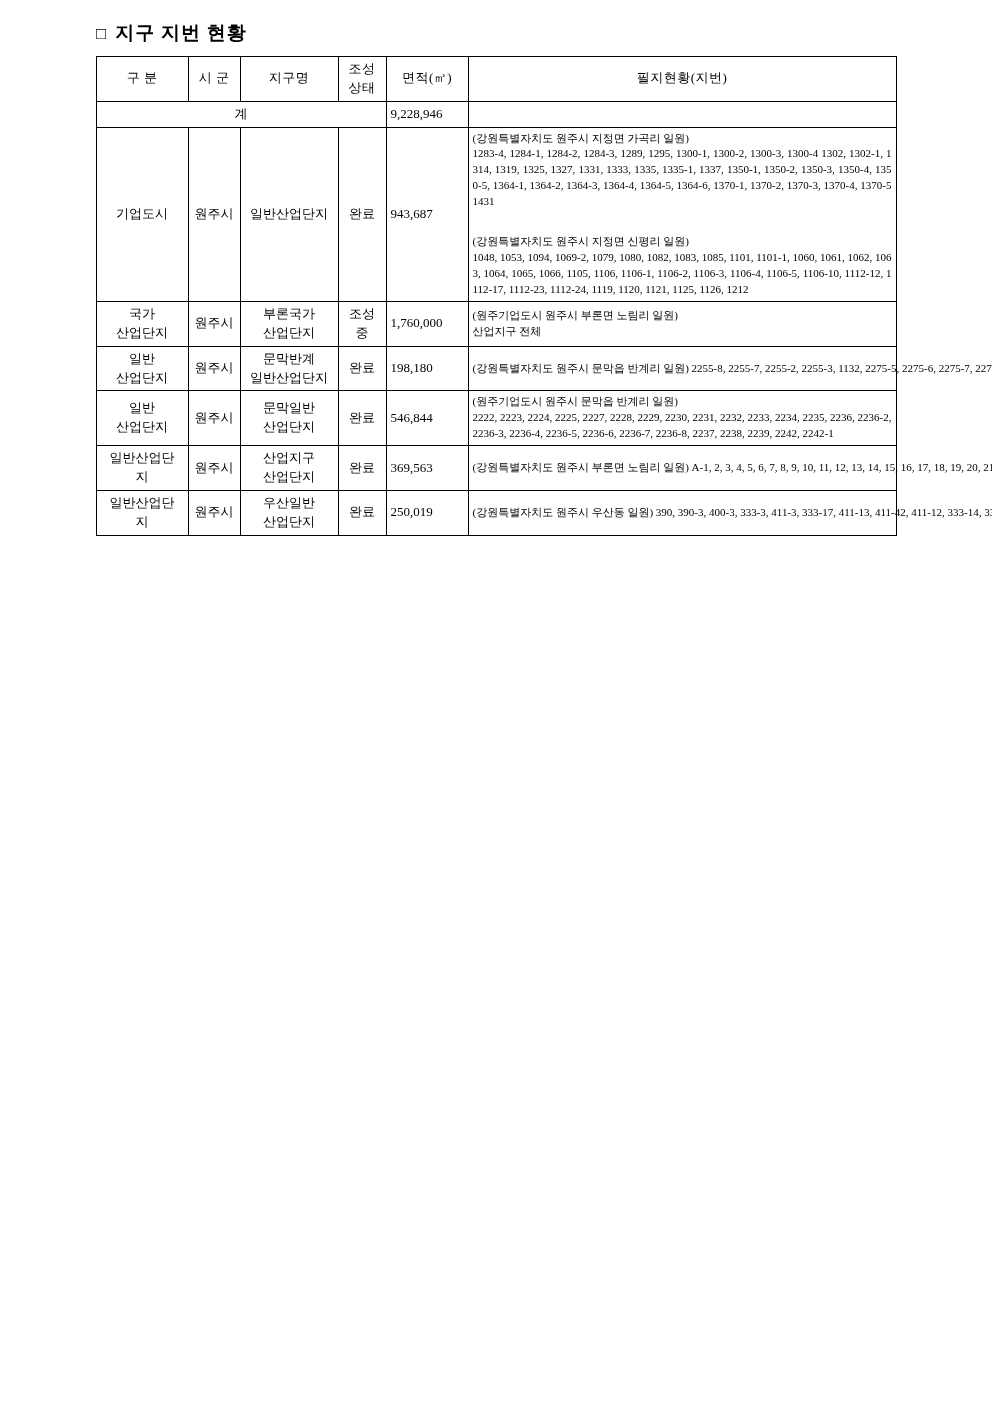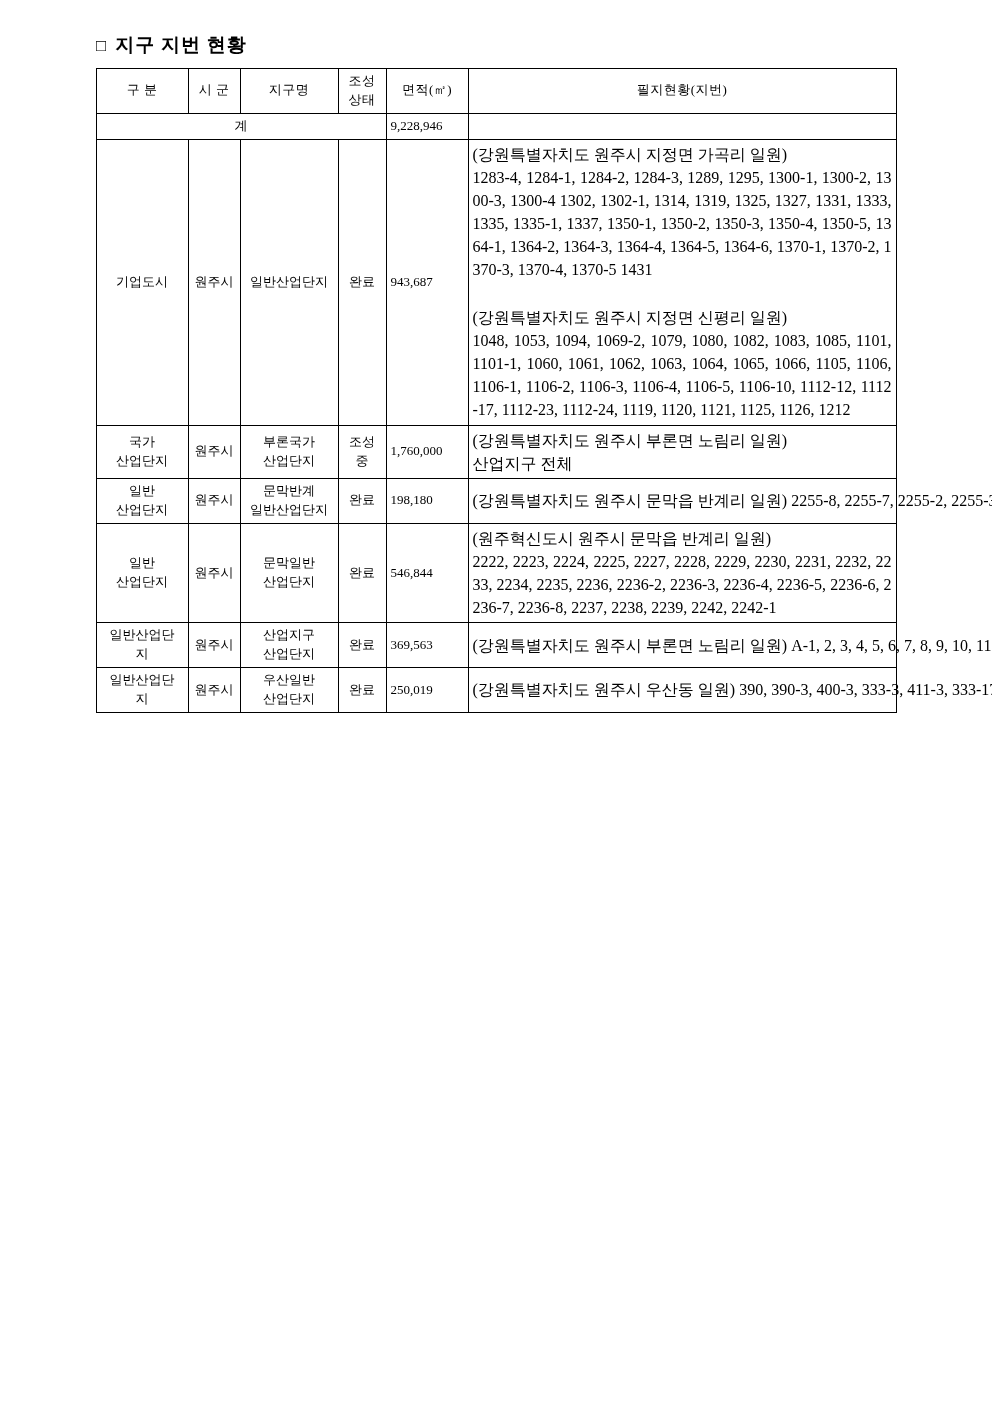--- a/index.html
+++ b/index.html
@@ -14,21 +14,21 @@
   }
   .page {
     width: 992px;
     box-sizing: border-box;
     padding: 12px 44px 0 44px;
   }
   .doc-title {
     font-size: 19px;
     font-weight: bold;
     letter-spacing: 1px;
-    margin: 20px 0 10px 52px;
+    margin: 8px 0 10px 52px;
     white-space: nowrap;
   }
   .doc-title .box-mark {
     display: inline-block;
     margin-right: 8px;
     font-weight: normal;
     font-size: 17px;
   }
   table.jibun {
     border-collapse: collapse;
@@ -54,21 +54,21 @@
   col.c-name   { width: 98px; }
   col.c-state  { width: 48px; }
   col.c-area   { width: 82px; }
   col.c-pilji  { width: 428px; }
 
   td.ctr { text-align: center; }
   td.rgt { padding-right: 8px; }
   td.pilji {
     text-align: justify;
     text-align-last: left;
-    font-size: 16px;
+    font-size: 11px;
     line-height: 1.6;
     padding: 6px 8px 8px 8px;
     word-break: break-all;
   }
   .hdr-two-line { line-height: 1.3; }
   .p-block { margin: 0 0 0 0; }
   .p-block + .p-block { margin-top: 24px; }
   .nowrapline { white-space: nowrap; }
 </style>
 </head>
@@ -135,21 +135,21 @@
           <div>부론국가</div>
           <div>산업단지</div>
         </td>
         <td class="ctr">
             <div>조성</div>
             <div>중</div>
           </td>
         <td class="rgt">1,760,000</td>
         <td class="pilji">
             <div class="p-block">
-              <div class="nowrapline">(강원특별자치도 원주시 부론면 노림리 일원)</div>
+              <div class="nowrapline">(원주기업도시 원주시 부론면 노림리 일원)</div>
               <div>산업지구 전체</div>
             </div>
           </td>
       </tr>
       <tr>
         <td class="ctr">
             <div>일반</div>
             <div>산업단지</div>
           </td>
         <td class="ctr">원주시</td>
@@ -172,21 +172,21 @@
           </td>
         <td class="ctr">원주시</td>
         <td class="ctr">
           <div>문막일반</div>
           <div>산업단지</div>
         </td>
         <td class="ctr">완료</td>
         <td class="rgt">546,844</td>
         <td class="pilji">
             <div class="p-block">
-              <div class="nowrapline">(원주혁신도시 원주시 문막읍 반계리 일원)</div>
+              <div class="nowrapline">(원주기업도시 원주시 문막읍 반계리 일원)</div>
               <div>2222, 2223, 2224, 2225, 2227, 2228, 2229, 2230, 2231, 2232, 2233, 2234, 2235, 2236, 2236-2, 2236-3, 2236-4, 2236-5, 2236-6, 2236-7, 2236-8, 2237, 2238, 2239, 2242, 2242-1</div>
             </div>
           </td>
       </tr>
       <tr>
         <td class="ctr">
             <div>일반산업단</div>
             <div>지</div>
           </td>
         <td class="ctr">원주시</td>

